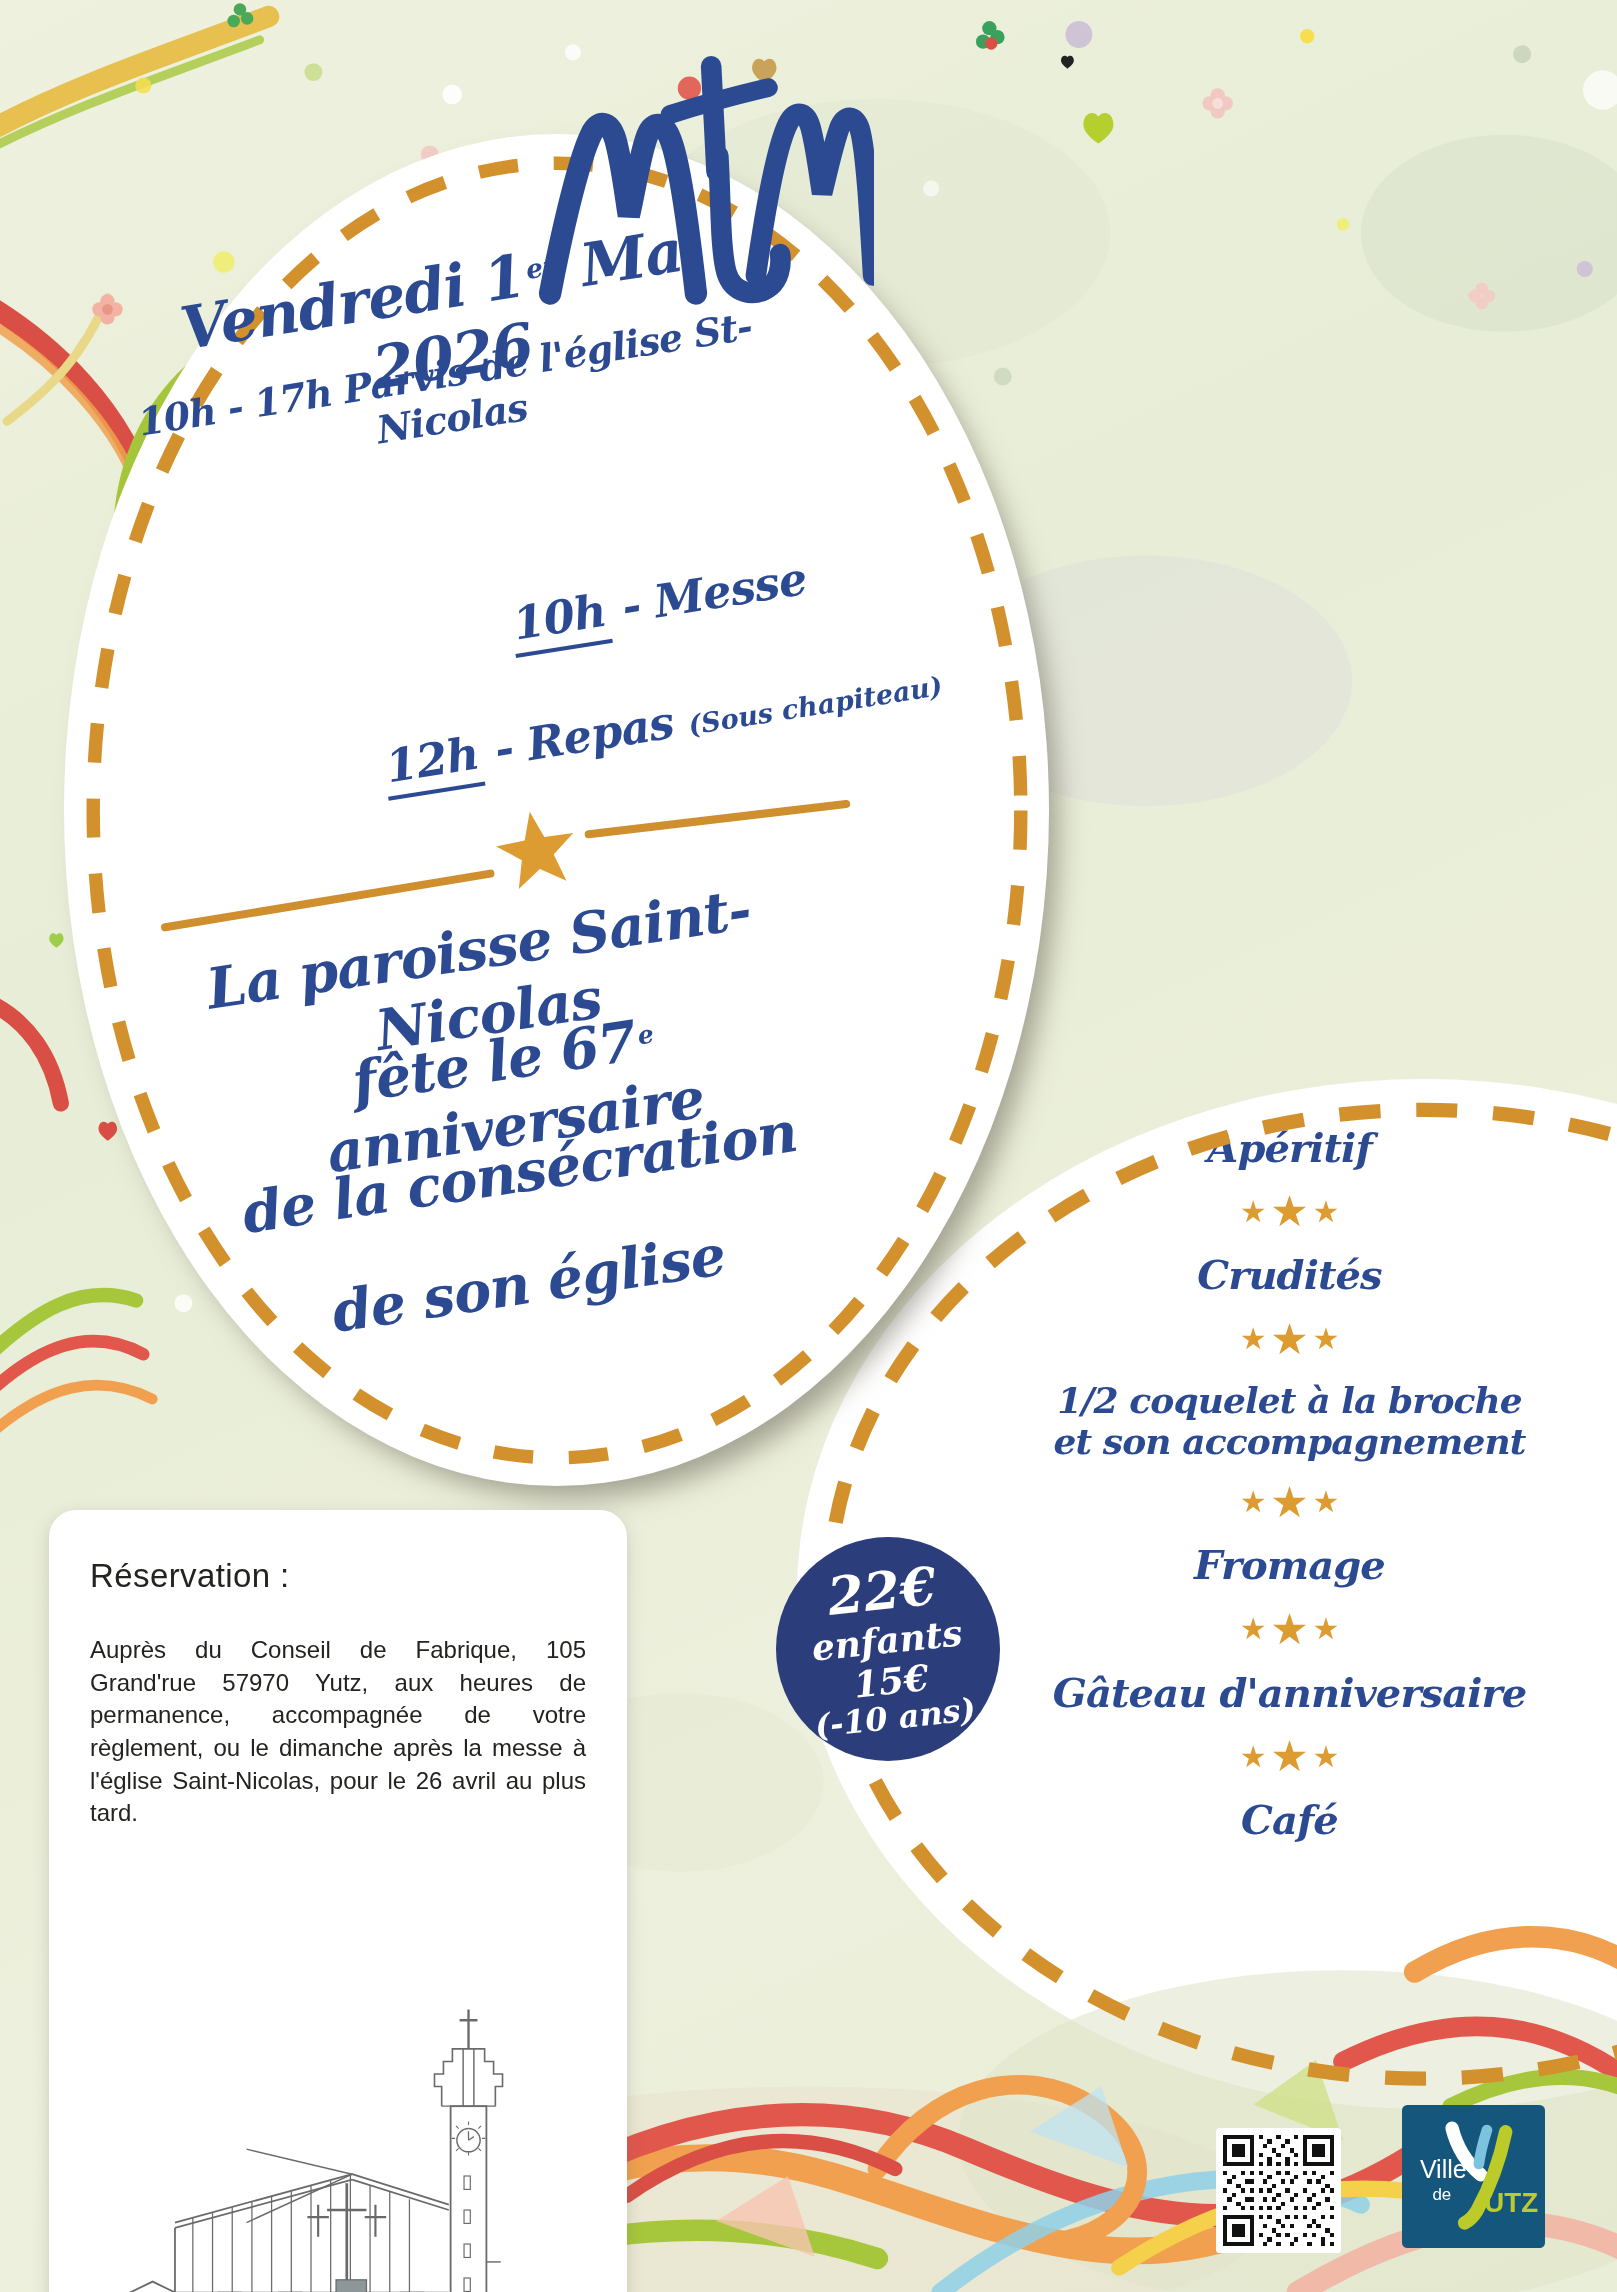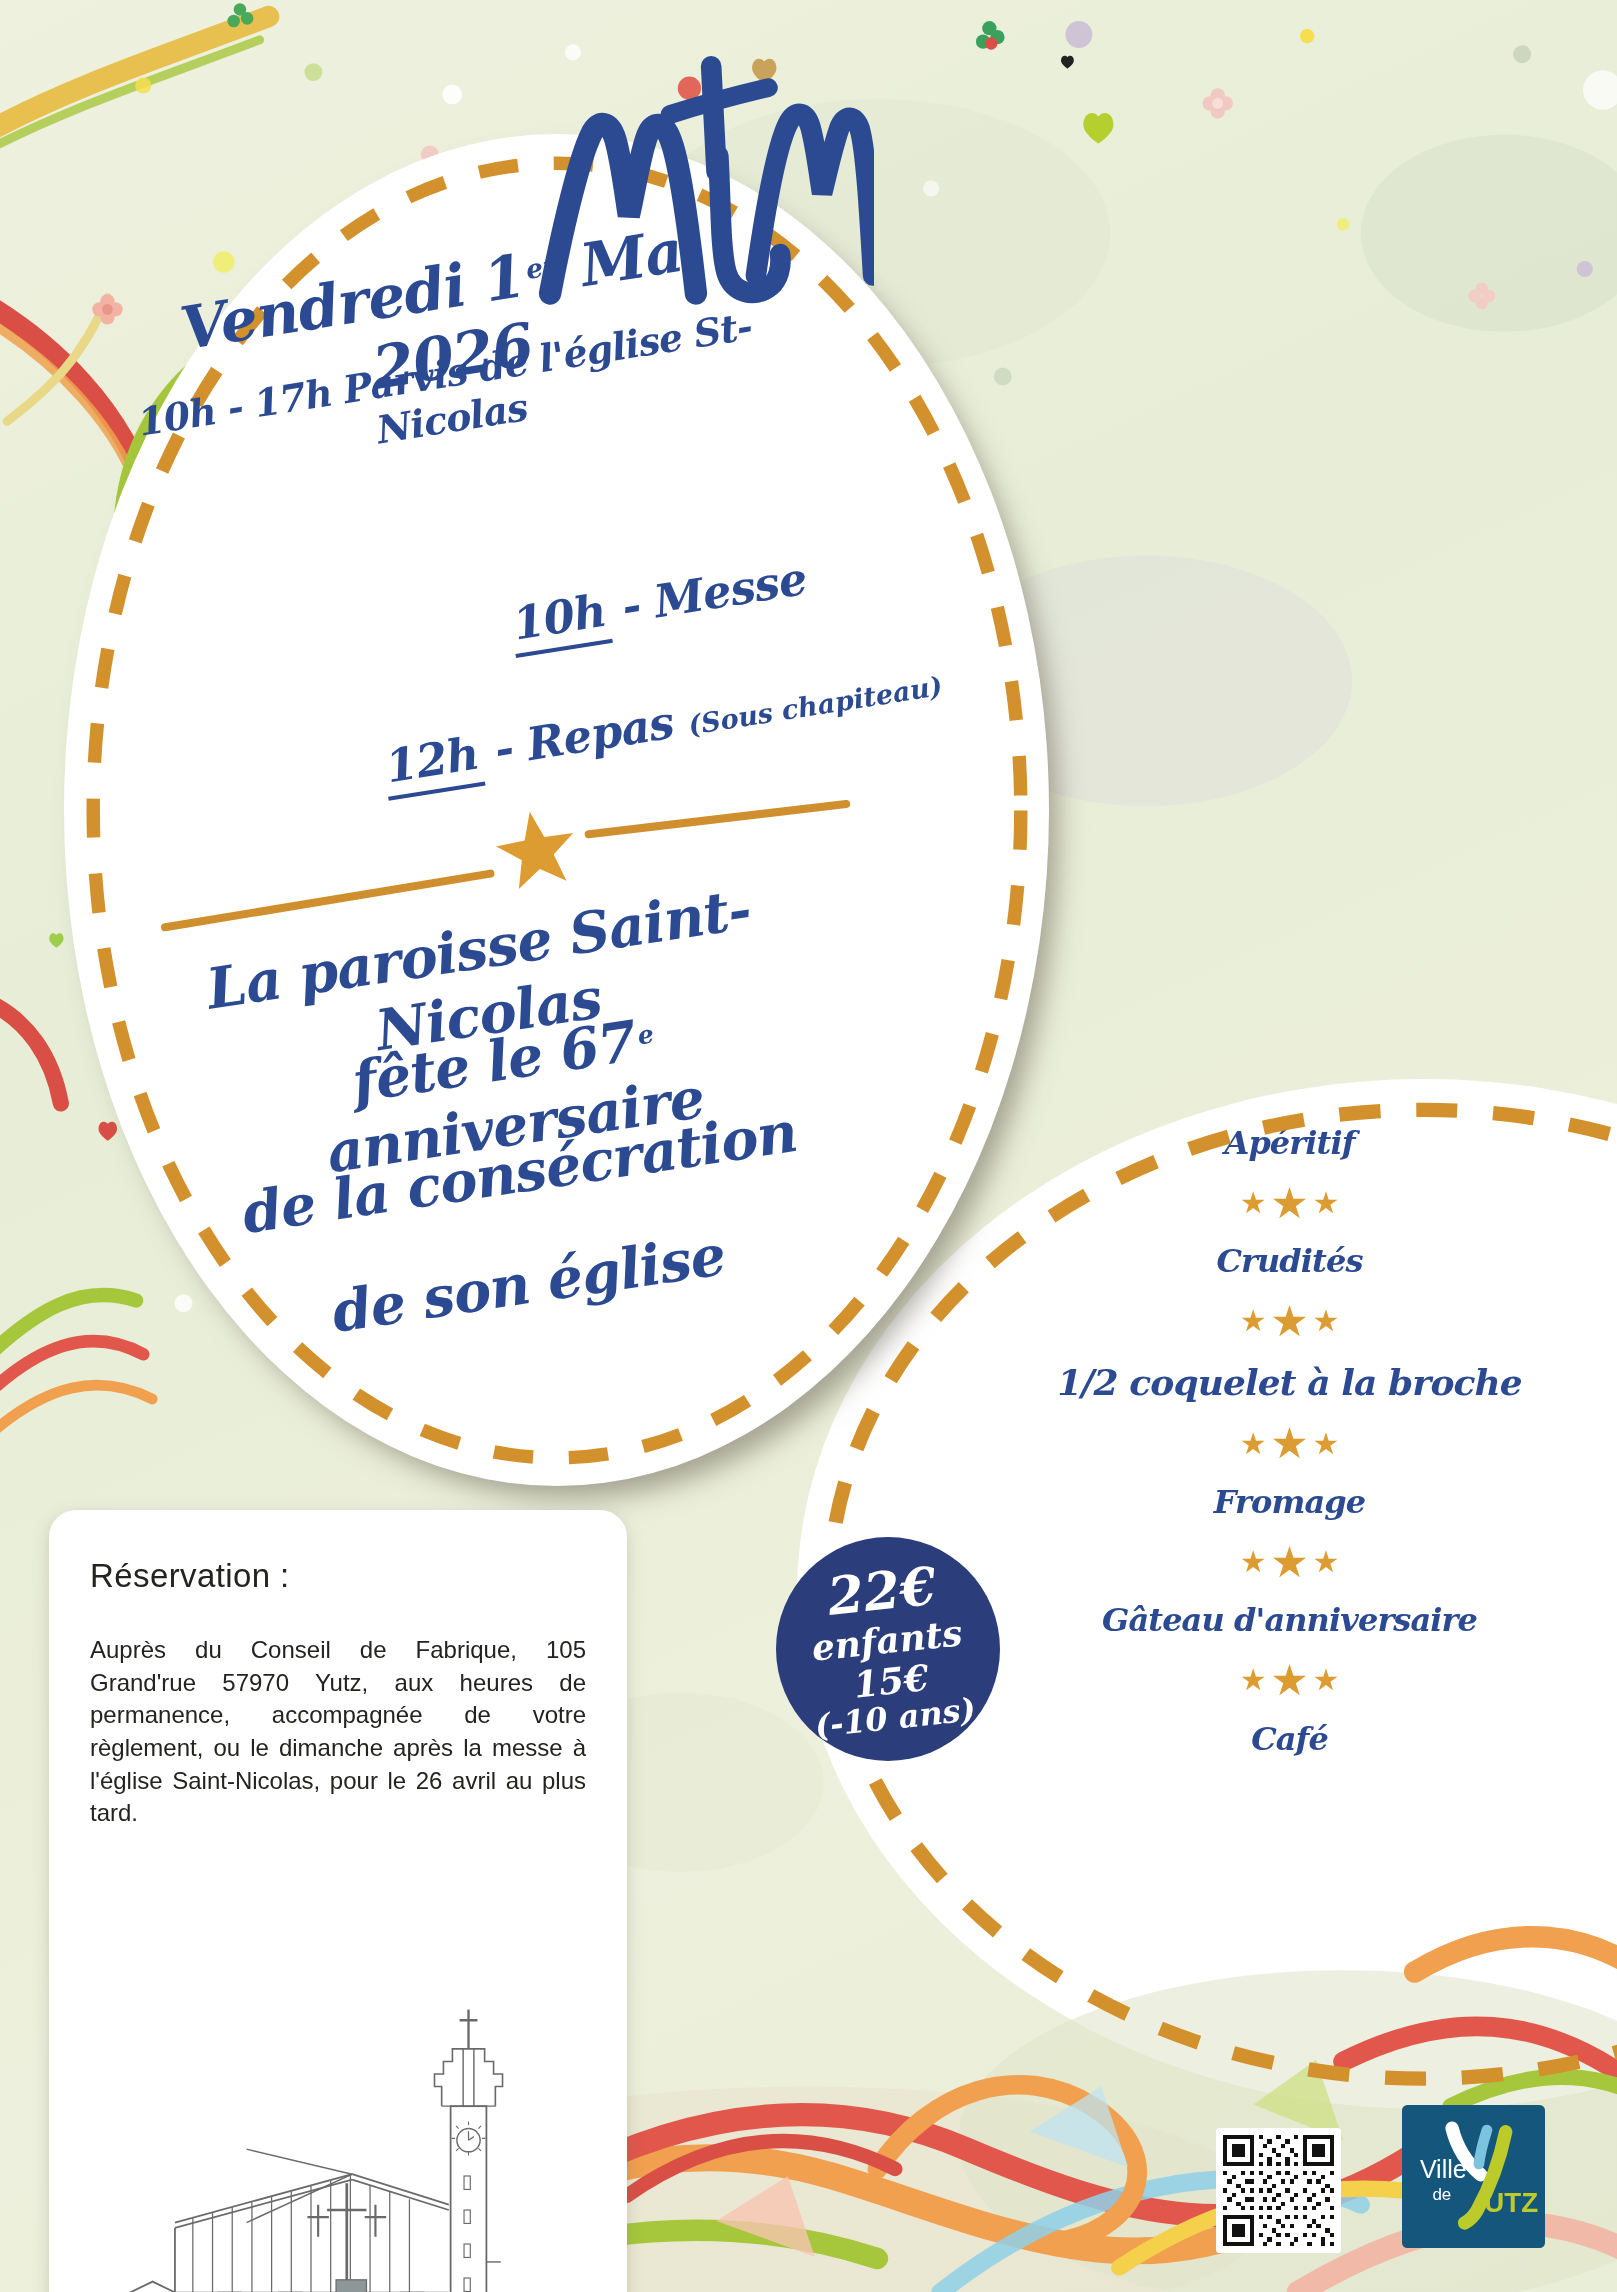--- a/index.html
+++ b/index.html
@@ -29,21 +29,21 @@
   .price-kids{font-size:36px;}
   .price-age{font-size:32px;}
   .resa-box{left:49px;top:1510px;width:578px;height:852px;background:#fff;border-radius:27px;z-index:7;
             box-shadow:0 5.4px 16px rgba(100,100,90,.25);}
   .resa-text{padding:47px 41px 0 41px;color:#232320;}
   .resa-title{font-size:33px;margin:0 0 39px 0;font-weight:400;letter-spacing:0.4px;}
   .resa-p{font-size:24px;line-height:1.36;text-align:justify;margin:0 0 36px 0;}
   .church{left:52px;bottom:7.2px;width:488px;height:358px;}
   .menu-content{position:absolute;left:206px;top:47px;width:573px;display:flex;flex-direction:column;
                 align-items:center;gap:19.7px;}
-  .menu-item{font-size:32px;line-height:1.12;text-align:center;letter-spacing:-0.9px;}
+  .menu-item{font-size:40px;line-height:1.12;text-align:center;letter-spacing:-0.9px;}
   .menu-sub{font-size:36px;font-style:italic;}
   .stars{color:#dd9c31;display:flex;align-items:center;gap:3.6px;line-height:1;}
   .stars .s{font-size:30px;} .stars .m{font-size:43px;}
   .qr-tile{left:1216px;top:2128px;width:125px;height:125px;background:#fff;border-radius:3.6px;z-index:8;
            display:flex;align-items:center;justify-content:center;}
   .yutz{left:1402px;top:2105px;width:143px;height:143px;z-index:8;}
   .date-line{font-size:59px;}
   .venue-line{font-size:38px;}
   .sched-line{font-size:45px;}
   .title-line{font-size:56px;}
@@ -161,20 +161,21 @@
           <span class="s">★</span>
       </div>
       <div class="menu-item script">Crudités</div>
       <div class="stars">
         <span class="s">★</span>
           <span class="m">★</span>
           <span class="s">★</span>
       </div>
       <div class="menu-item menu-sub script">
         <div>1/2 coquelet à la broche</div>
+        <div>et son accompagnement</div>
       </div>
       <div class="stars">
         <span class="s">★</span>
           <span class="m">★</span>
           <span class="s">★</span>
       </div>
       <div class="menu-item script">Fromage</div>
       <div class="stars">
         <span class="s">★</span>
           <span class="m">★</span>

